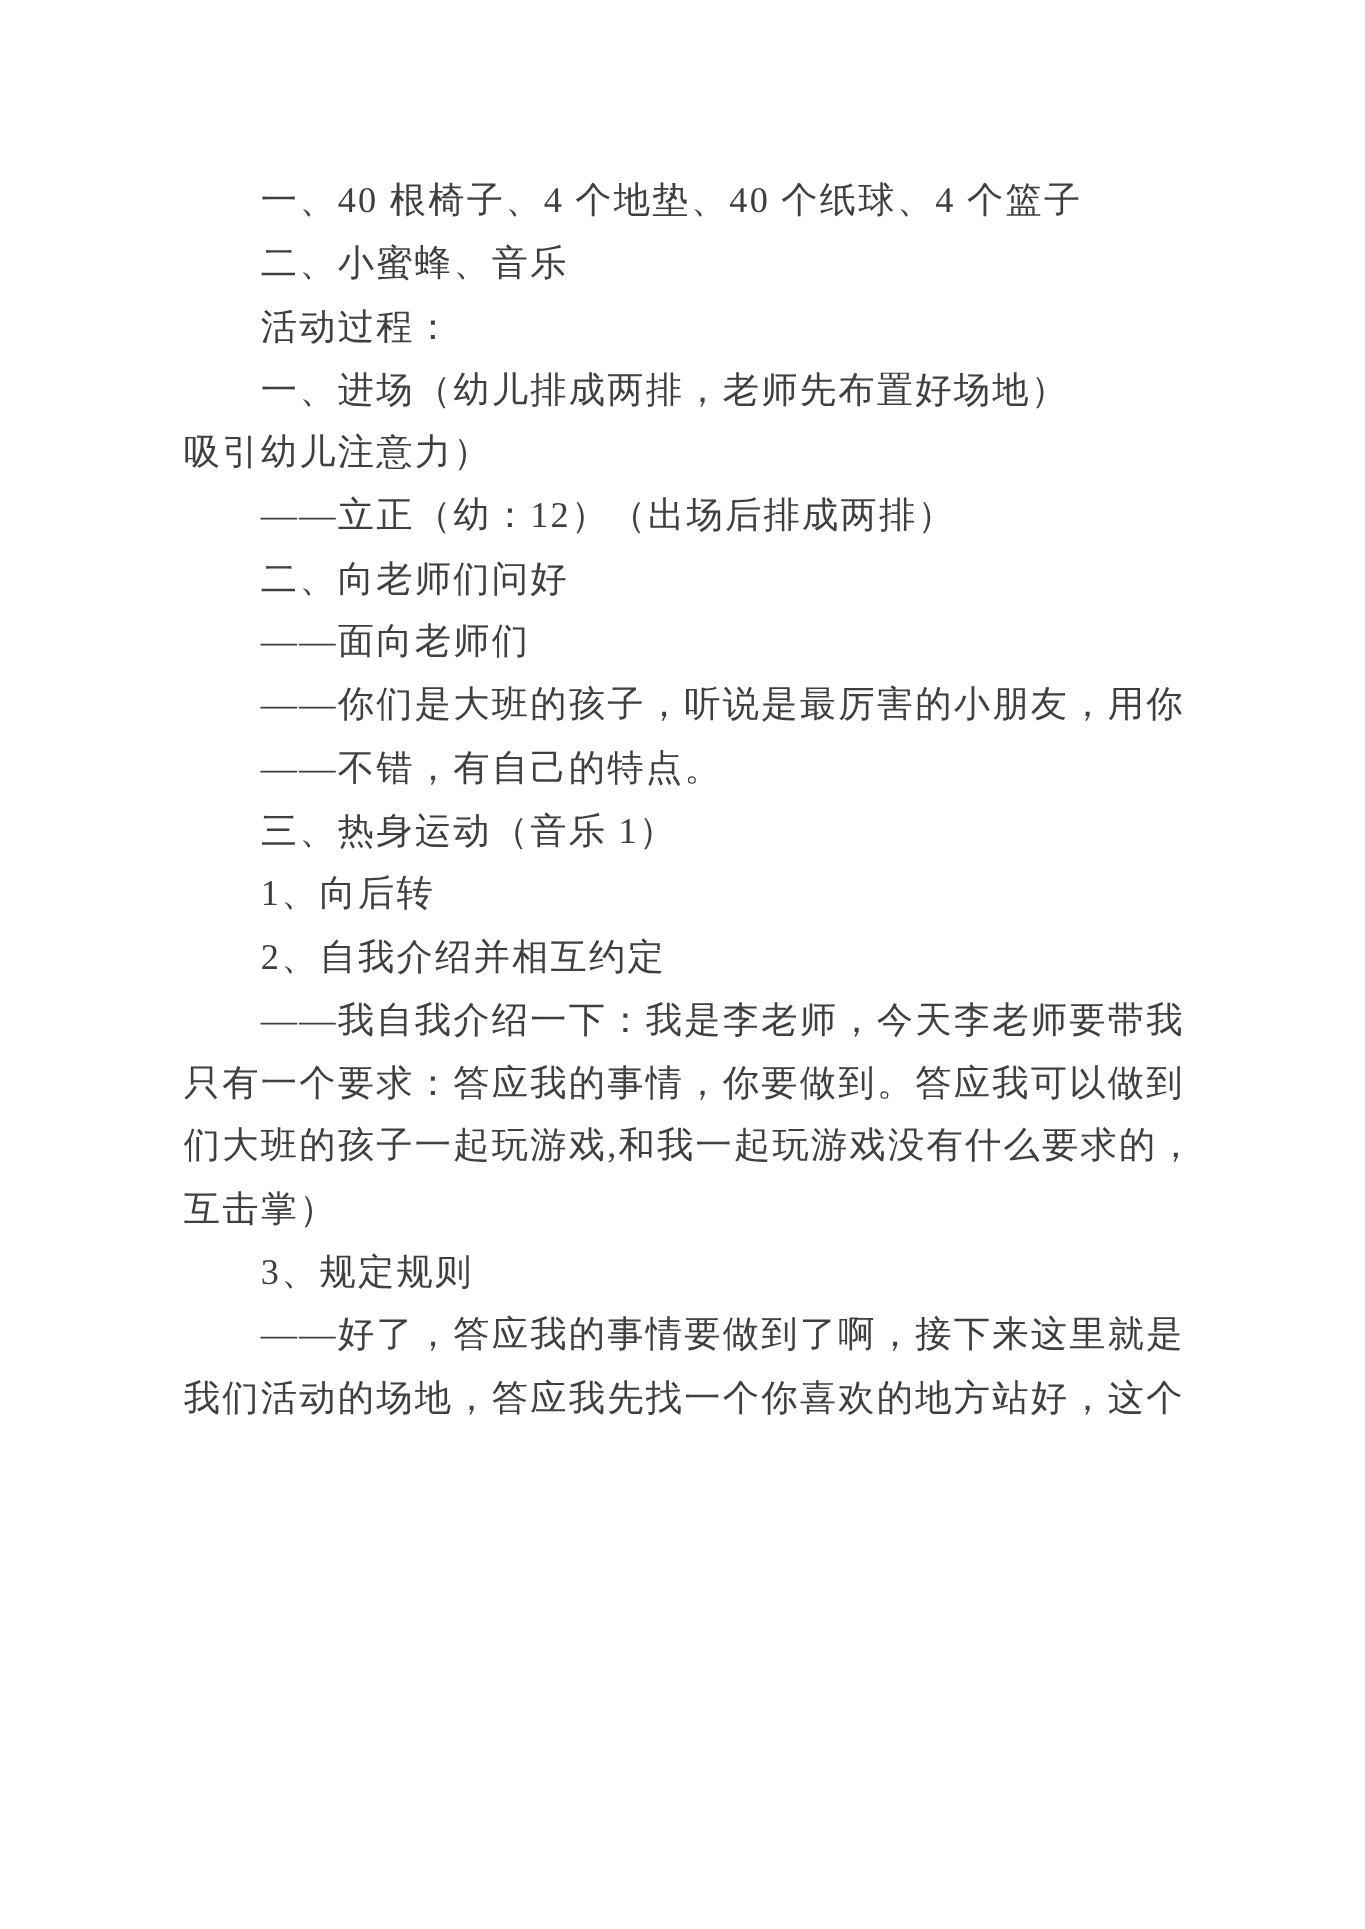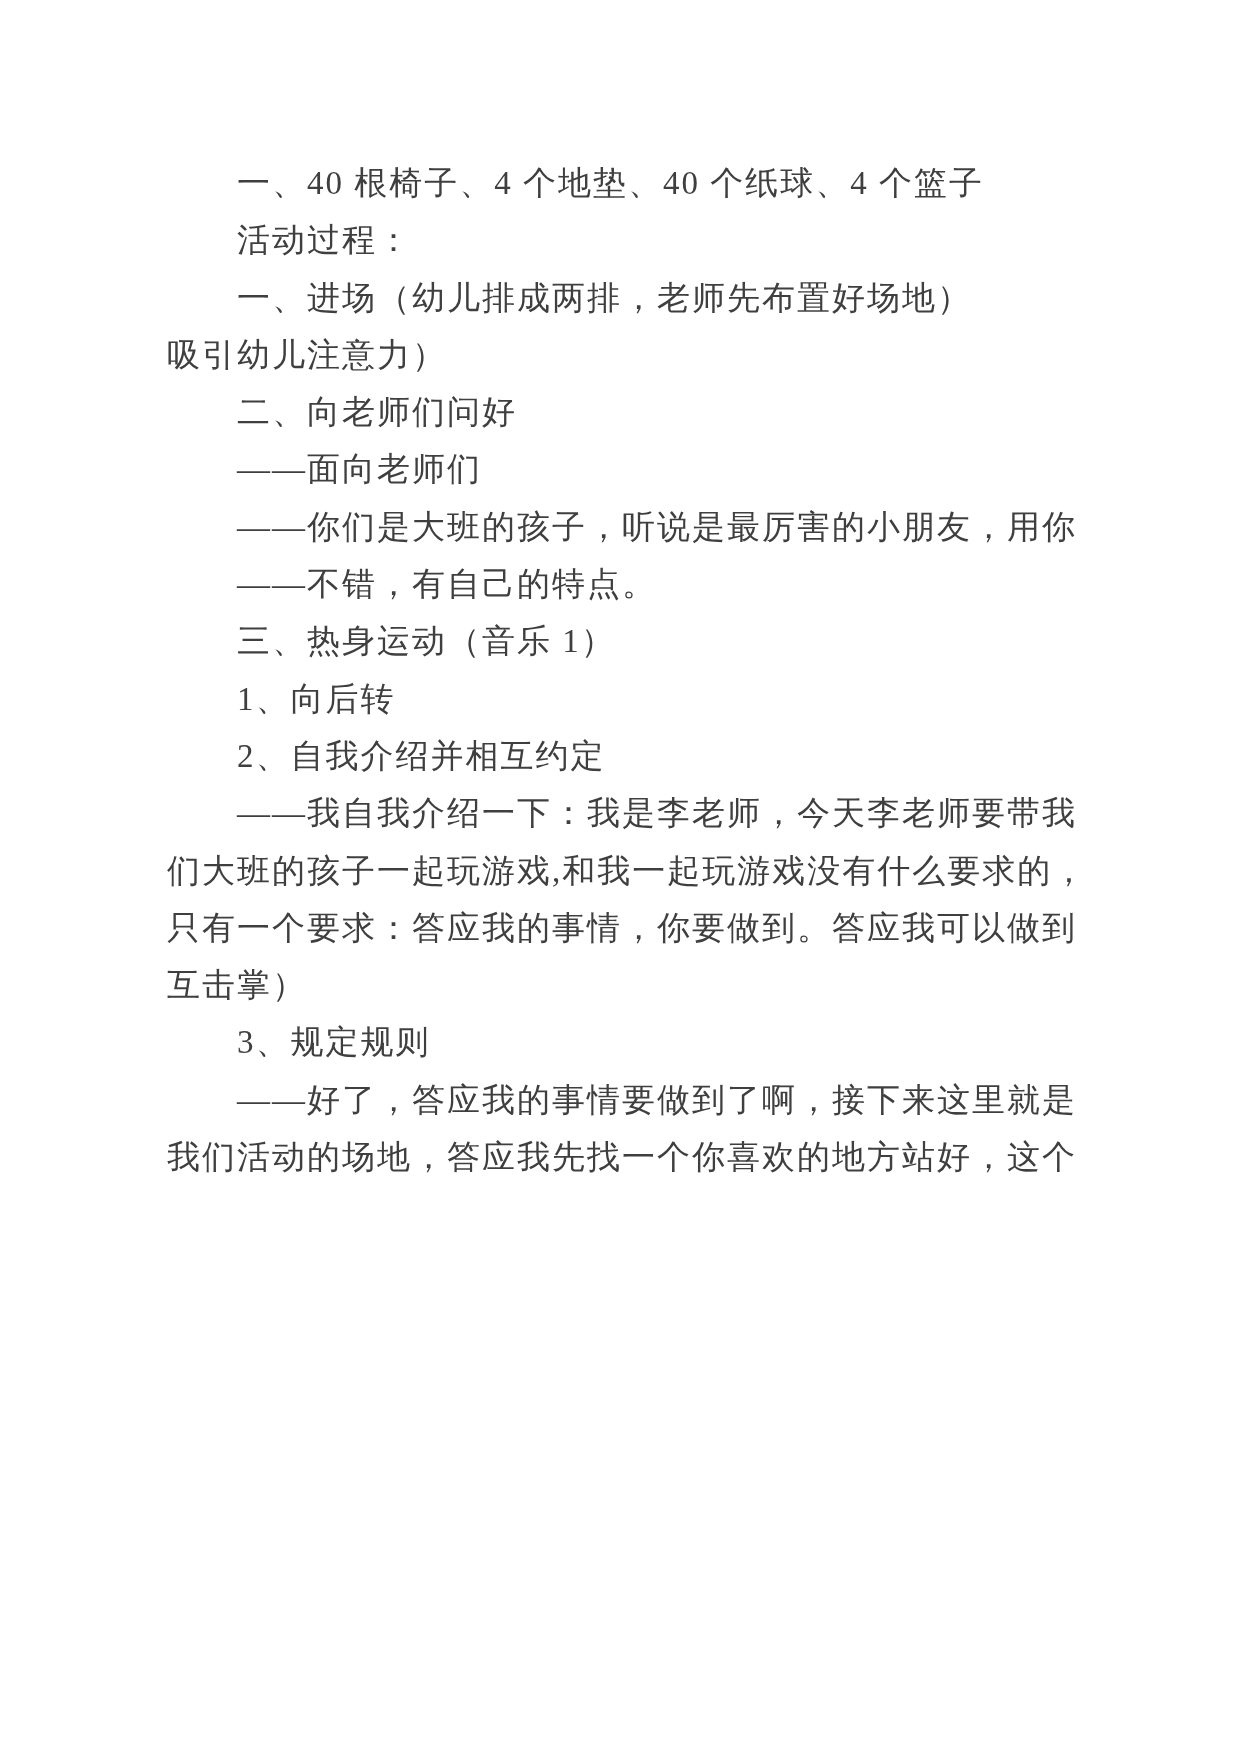--- a/index.html
+++ b/index.html
@@ -33,31 +33,33 @@
   .line.indent {
     text-indent: 70px;
   }
 </style>
 </head>
 <body>
 
 <div class="page" style="background: rgb(255, 255, 255);">
   <div class="doc-body" style="color: rgb(63, 63, 63);">
     <p class="line indent">一、40 根椅子、4 个地垫、40 个纸球、4 个篮子</p>
+    <p class="line indent">二、小蜜蜂、音乐</p>
     <p class="line indent">活动过程：</p>
     <p class="line indent">一、进场（幼儿排成两排，老师先布置好场地）</p>
     <p class="line">吸引幼儿注意力）</p>
+    <p class="line indent">——立正（幼：12）（出场后排成两排）</p>
     <p class="line indent">二、向老师们问好</p>
     <p class="line indent">——面向老师们</p>
     <p class="line indent">——你们是大班的孩子，听说是最厉害的小朋友，用你</p>
     <p class="line indent">——不错，有自己的特点。</p>
     <p class="line indent">三、热身运动（音乐 1）</p>
     <p class="line indent">1、向后转</p>
     <p class="line indent">2、自我介绍并相互约定</p>
     <p class="line indent">——我自我介绍一下：我是李老师，今天李老师要带我</p>
+    <p class="line">只有一个要求：答应我的事情，你要做到。答应我可以做到</p>
     <p class="line">们大班的孩子一起玩游戏,和我一起玩游戏没有什么要求的，</p>
-    <p class="line">只有一个要求：答应我的事情，你要做到。答应我可以做到</p>
     <p class="line">互击掌）</p>
     <p class="line indent">3、规定规则</p>
     <p class="line indent">——好了，答应我的事情要做到了啊，接下来这里就是</p>
     <p class="line">我们活动的场地，答应我先找一个你喜欢的地方站好，这个</p>
   </div>
 </div>
 
 </body></html>

